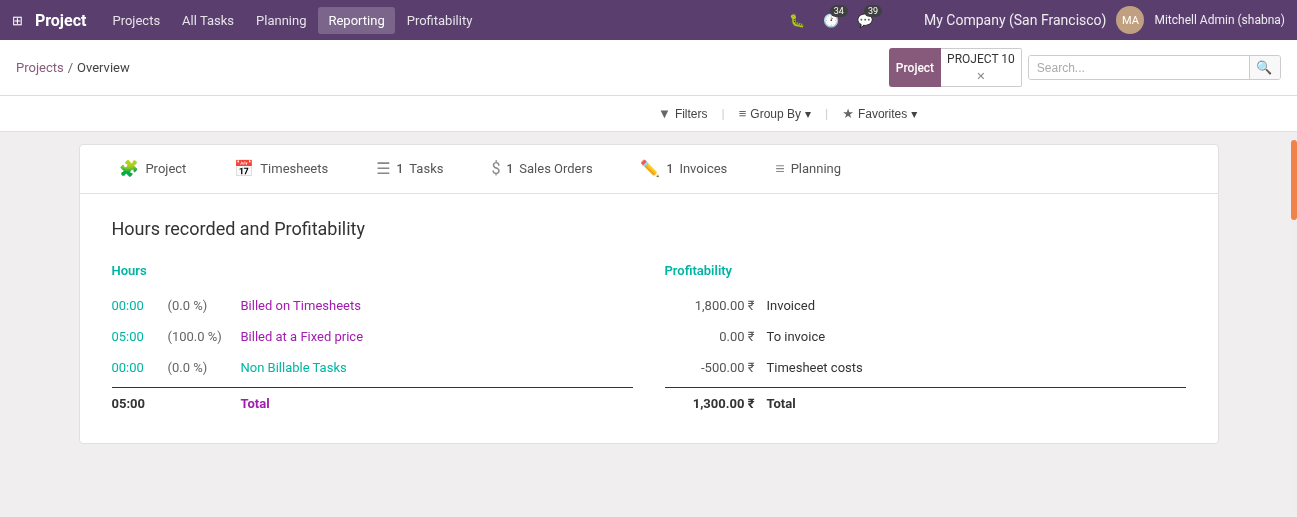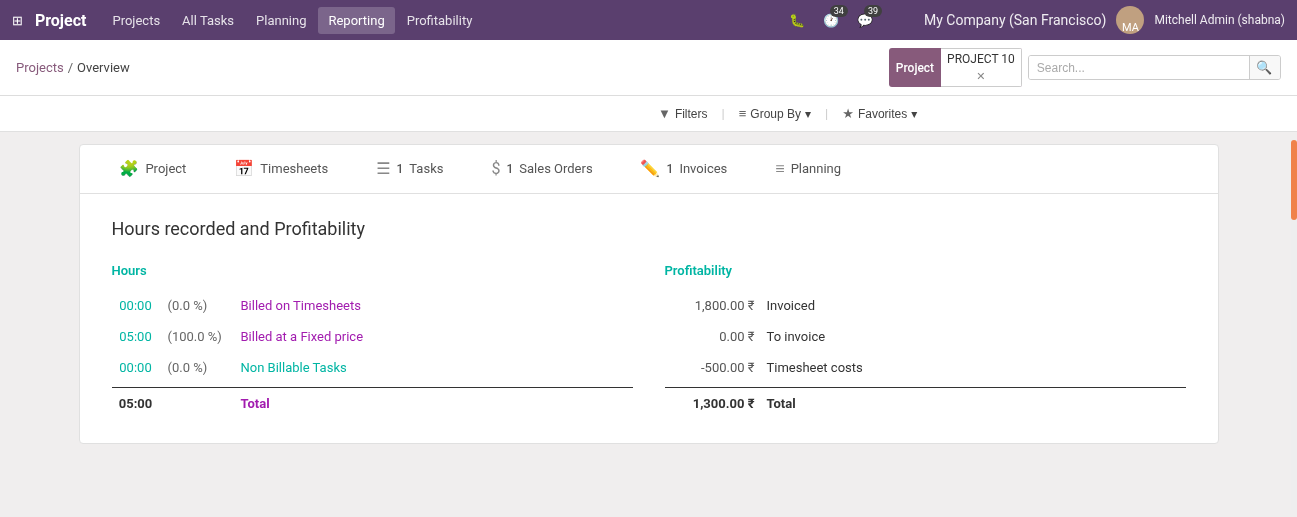--- a/index.html
+++ b/index.html
@@ -71,21 +71,21 @@
       margin-left: 36px;
     }
     .user-avatar {
       width: 28px;
       height: 28px;
       border-radius: 50%;
       background: #c0a080;
       cursor: pointer;
       overflow: hidden;
       display: flex;
-      align-items: flex-end;
+      align-items: center;
       justify-content: center;
       font-size: 11px;
       color: white;
     }
     .user-name {
       color: rgba(255,255,255,0.9);
       cursor: pointer;
       font-size: 12px;
     }
 
@@ -266,21 +266,21 @@
       gap: 8px;
     }
     .metric-row.total-row {
       border-top: 1px solid #333;
       font-weight: bold;
       margin-top: 4px;
     }
     .metric-val {
       color: #00b5a3;
       min-width: 48px;
-      text-align: center;
+      text-align: left;
     }
     .metric-pct {
       color: #666;
       min-width: 65px;
     }
     .metric-label {
       color: #a21caf;
       flex: 1;
     }
     .metric-label.link {

